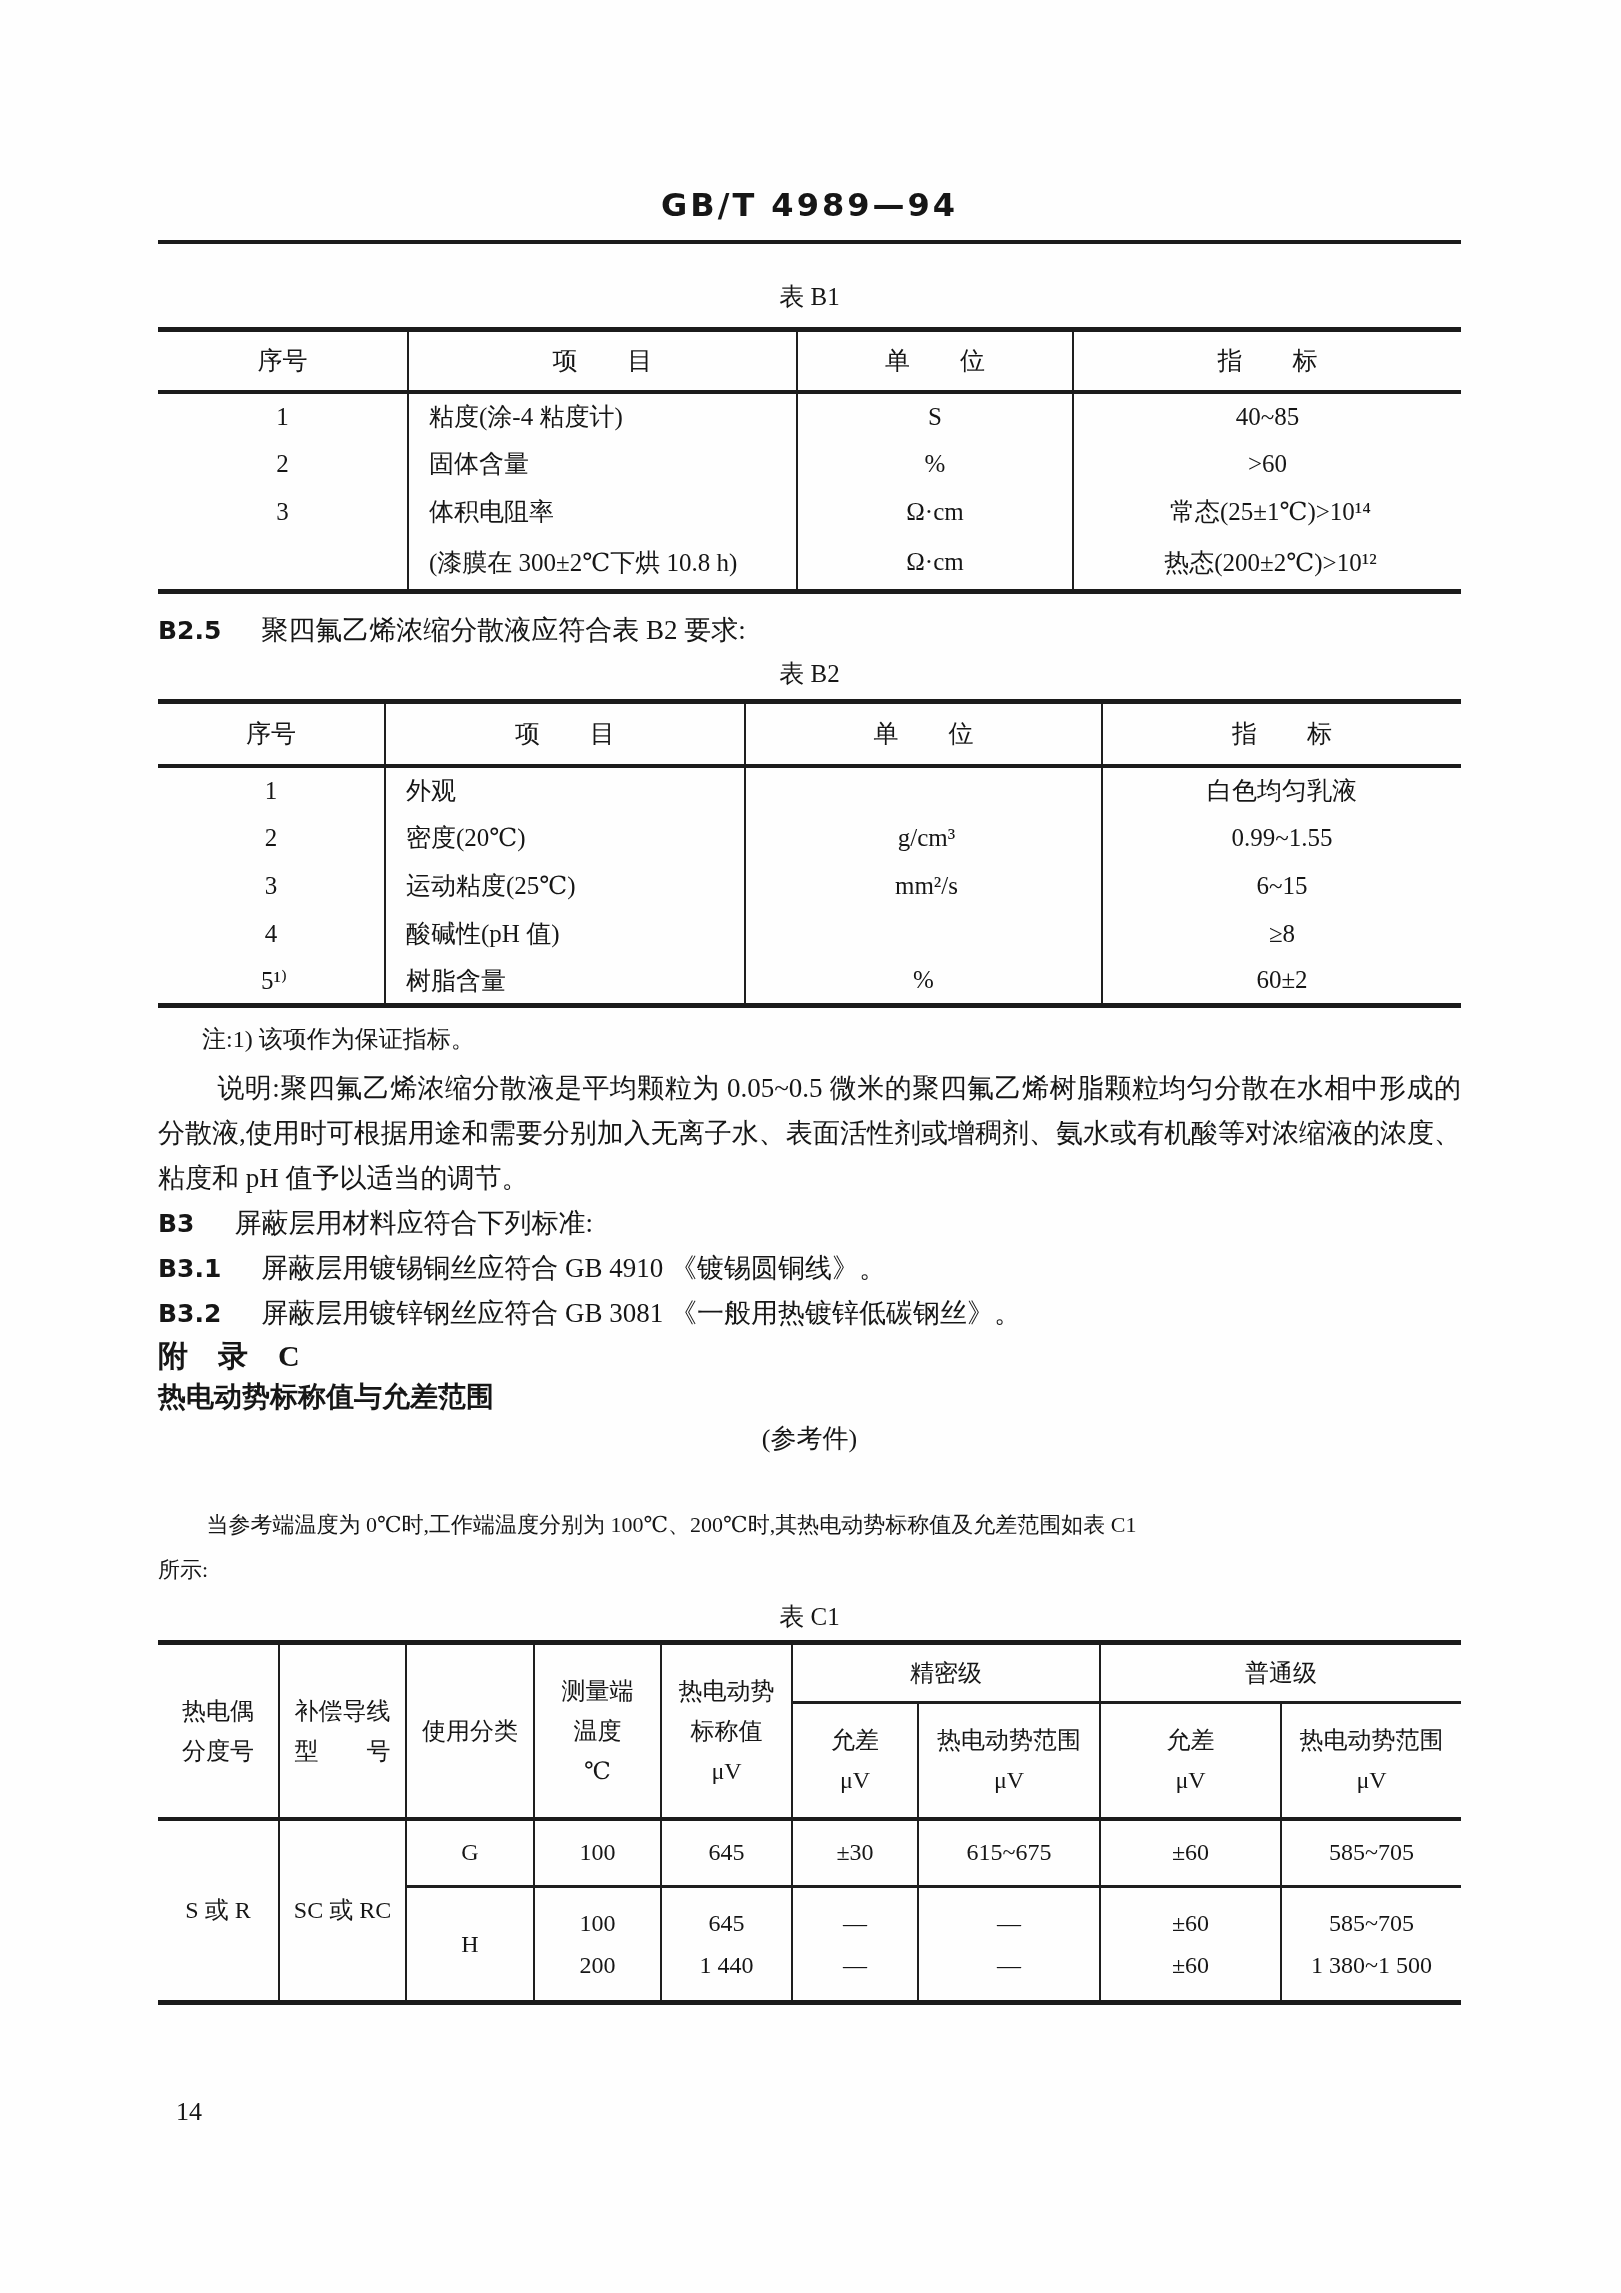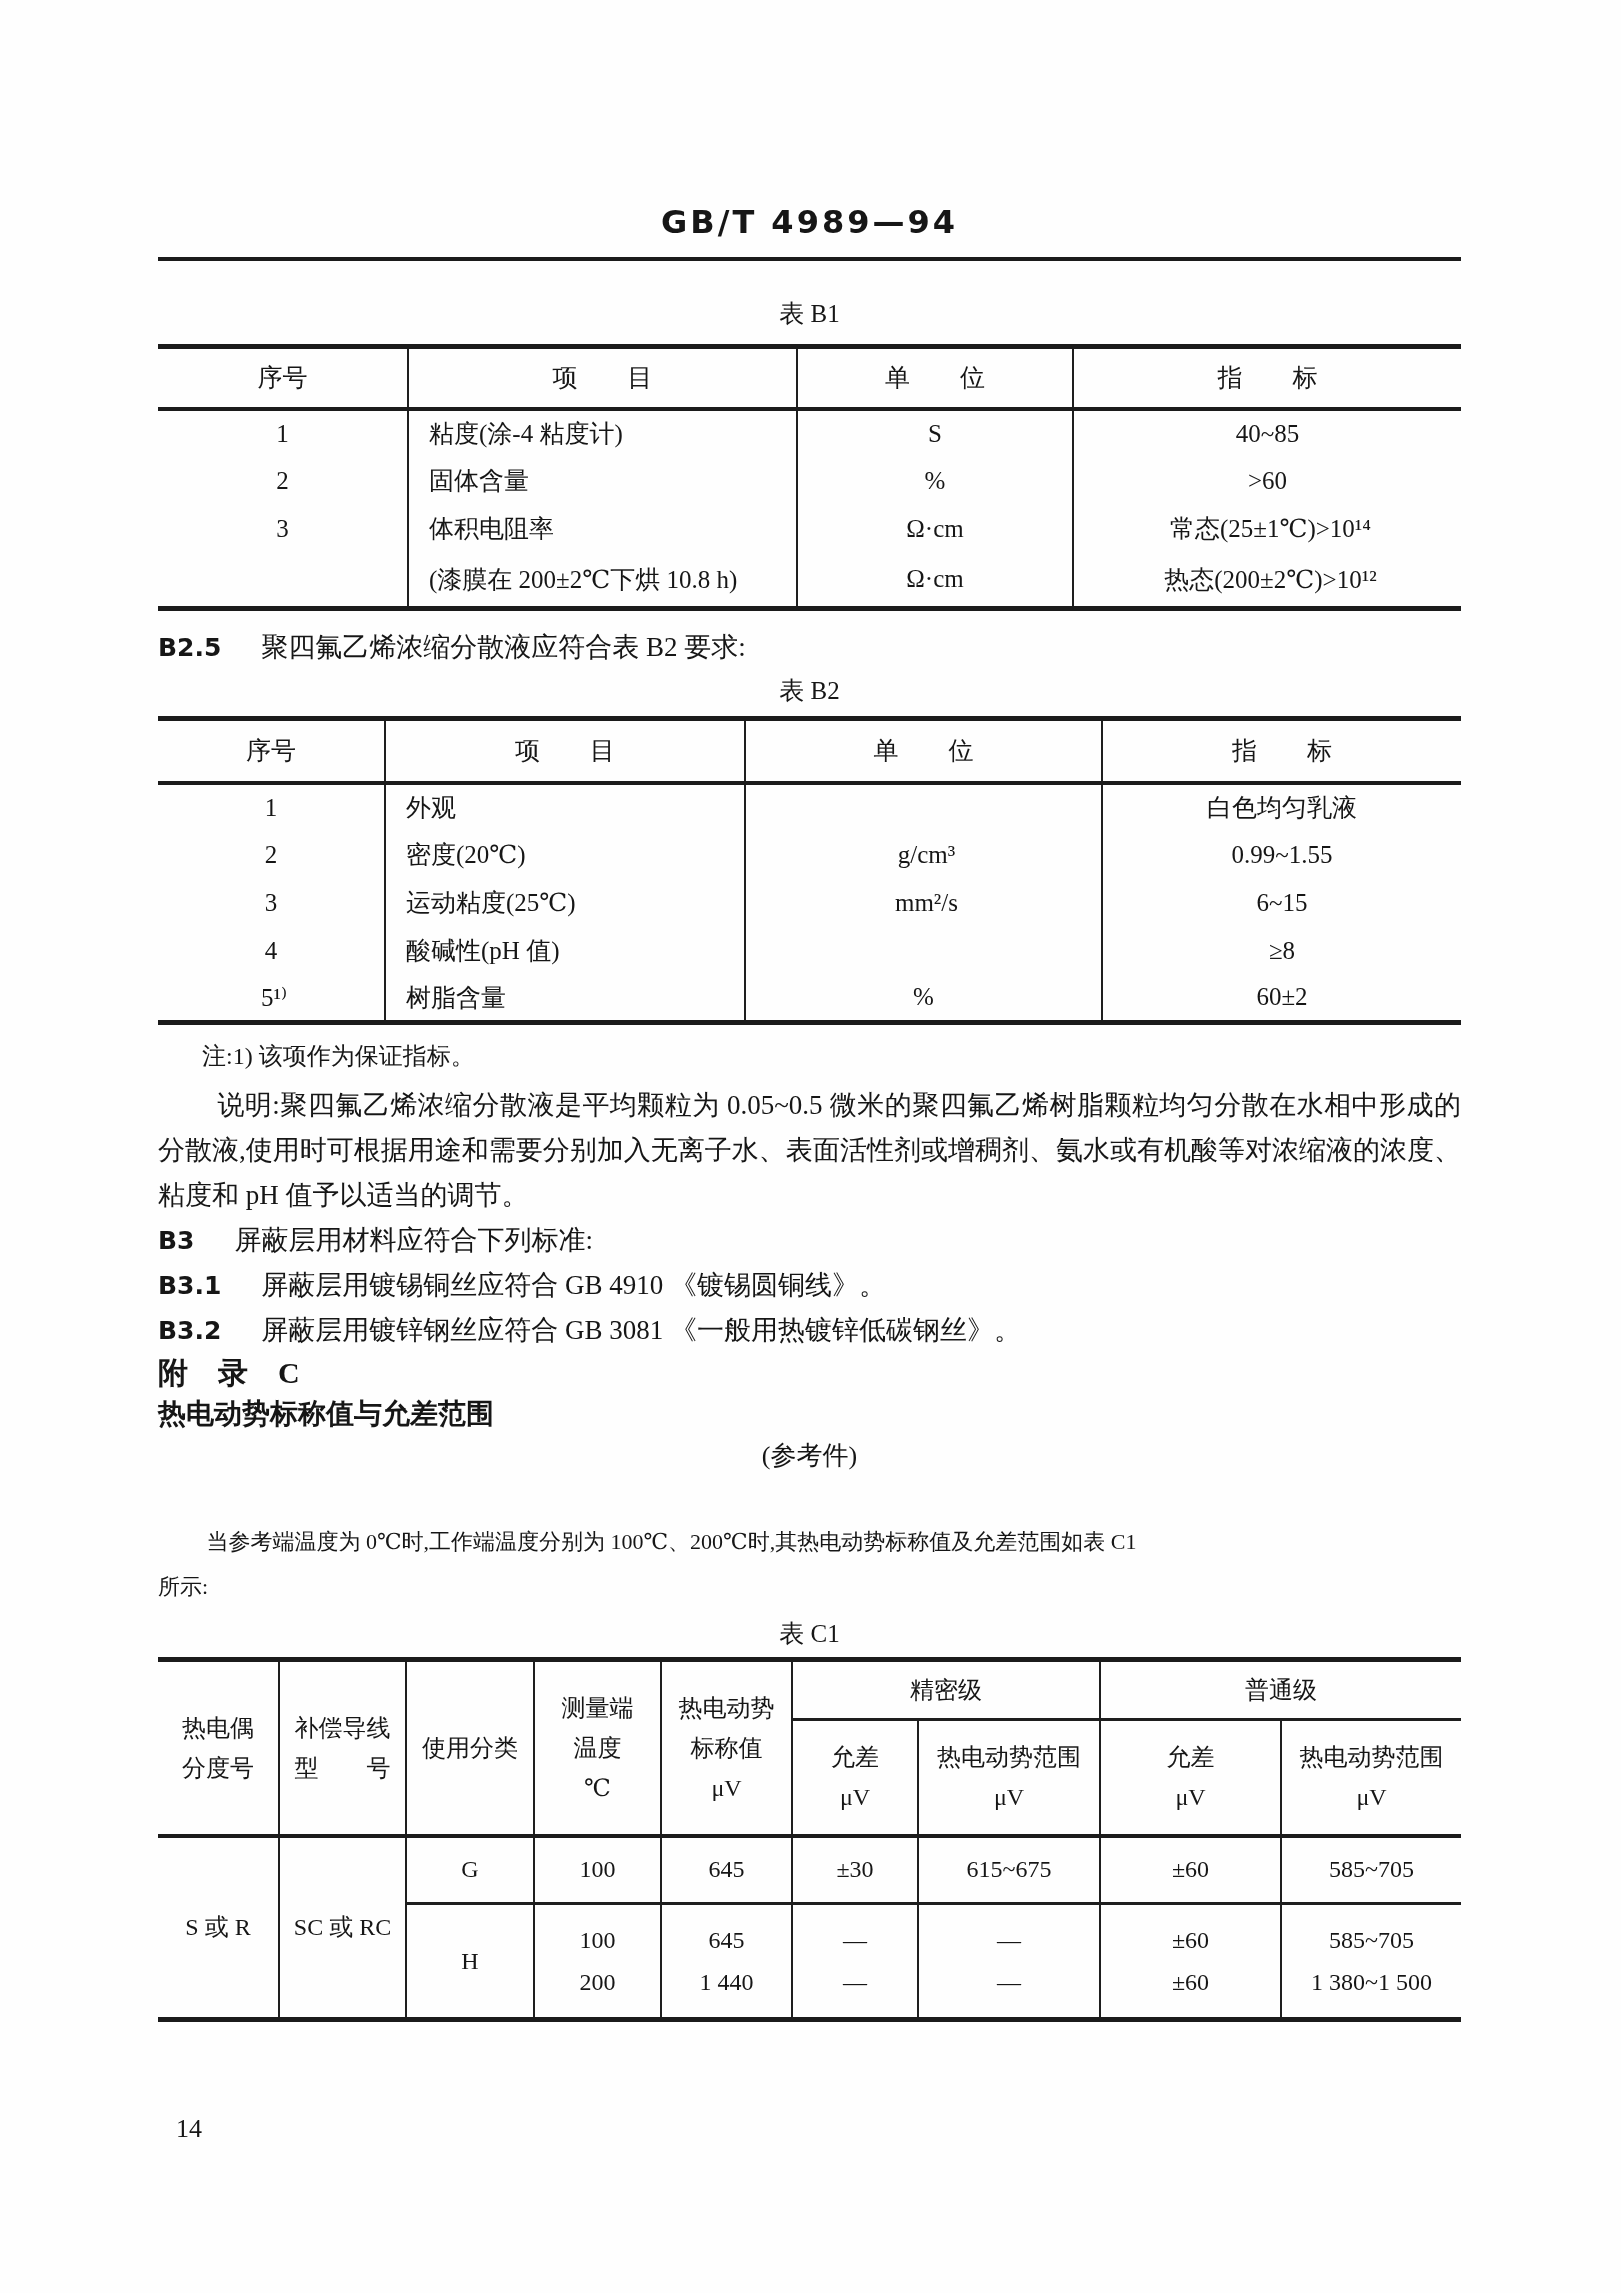--- a/index.html
+++ b/index.html
@@ -10,21 +10,21 @@
     font-family: "Liberation Serif", "DejaVu Serif", serif;
     overflow: hidden;
   }
   .page {
     position: relative;
     width: 1621px; height: 2293px;
     background: #fefefe;
   }
   .content {
     position: absolute;
-    left: 158px; top: 17px;
+    left: 158px; top: 0;
     width: 1303px;
     padding-top: 185px;
   }
   .doc-title {
     text-align: center;
     font-family: "DejaVu Sans", sans-serif;
     font-weight: 700;
     font-size: 32px;
     letter-spacing: 3px;
     height: 40px; line-height: 40px;
@@ -155,21 +155,21 @@
           <td class="vl">&gt;60</td>
         </tr>
         <tr>
           <td>3</td>
           <td class="vl cell-left">体积电阻率</td>
           <td class="vl">Ω·cm</td>
           <td class="vl sup-cell">常态(25±1℃)&gt;10¹⁴</td>
         </tr>
         <tr class="tall">
           <td></td>
-          <td class="vl cell-left">(漆膜在 200±2℃下烘 10.8 h)</td>
+          <td class="vl cell-left">(漆膜在 300±2℃下烘 10.8 h)</td>
           <td class="vl">Ω·cm</td>
           <td class="vl sup-cell">热态(200±2℃)&gt;10¹²</td>
         </tr>
       </tbody>
     </table>
 
     <div class="clause" style="margin-top:14px;">
       <span class="code">B2.5</span><span>聚四氟乙烯浓缩分散液应符合表 B2 要求:</span>
     </div>
 

